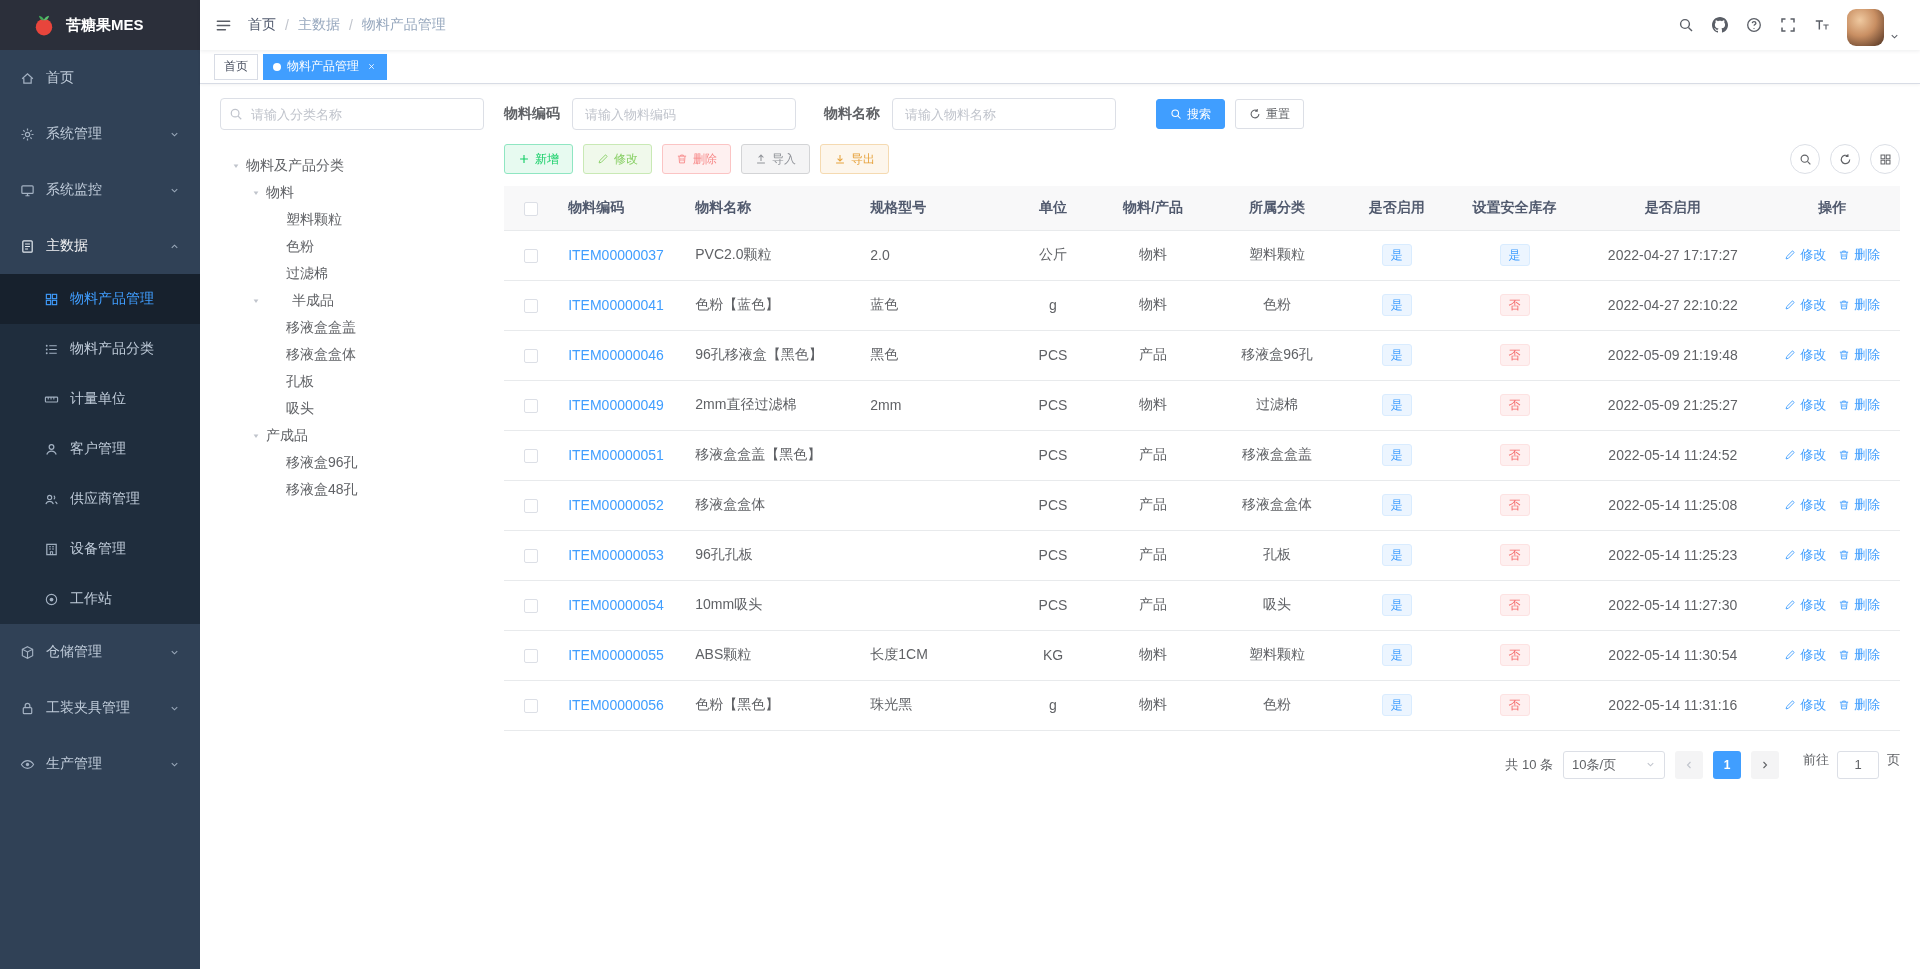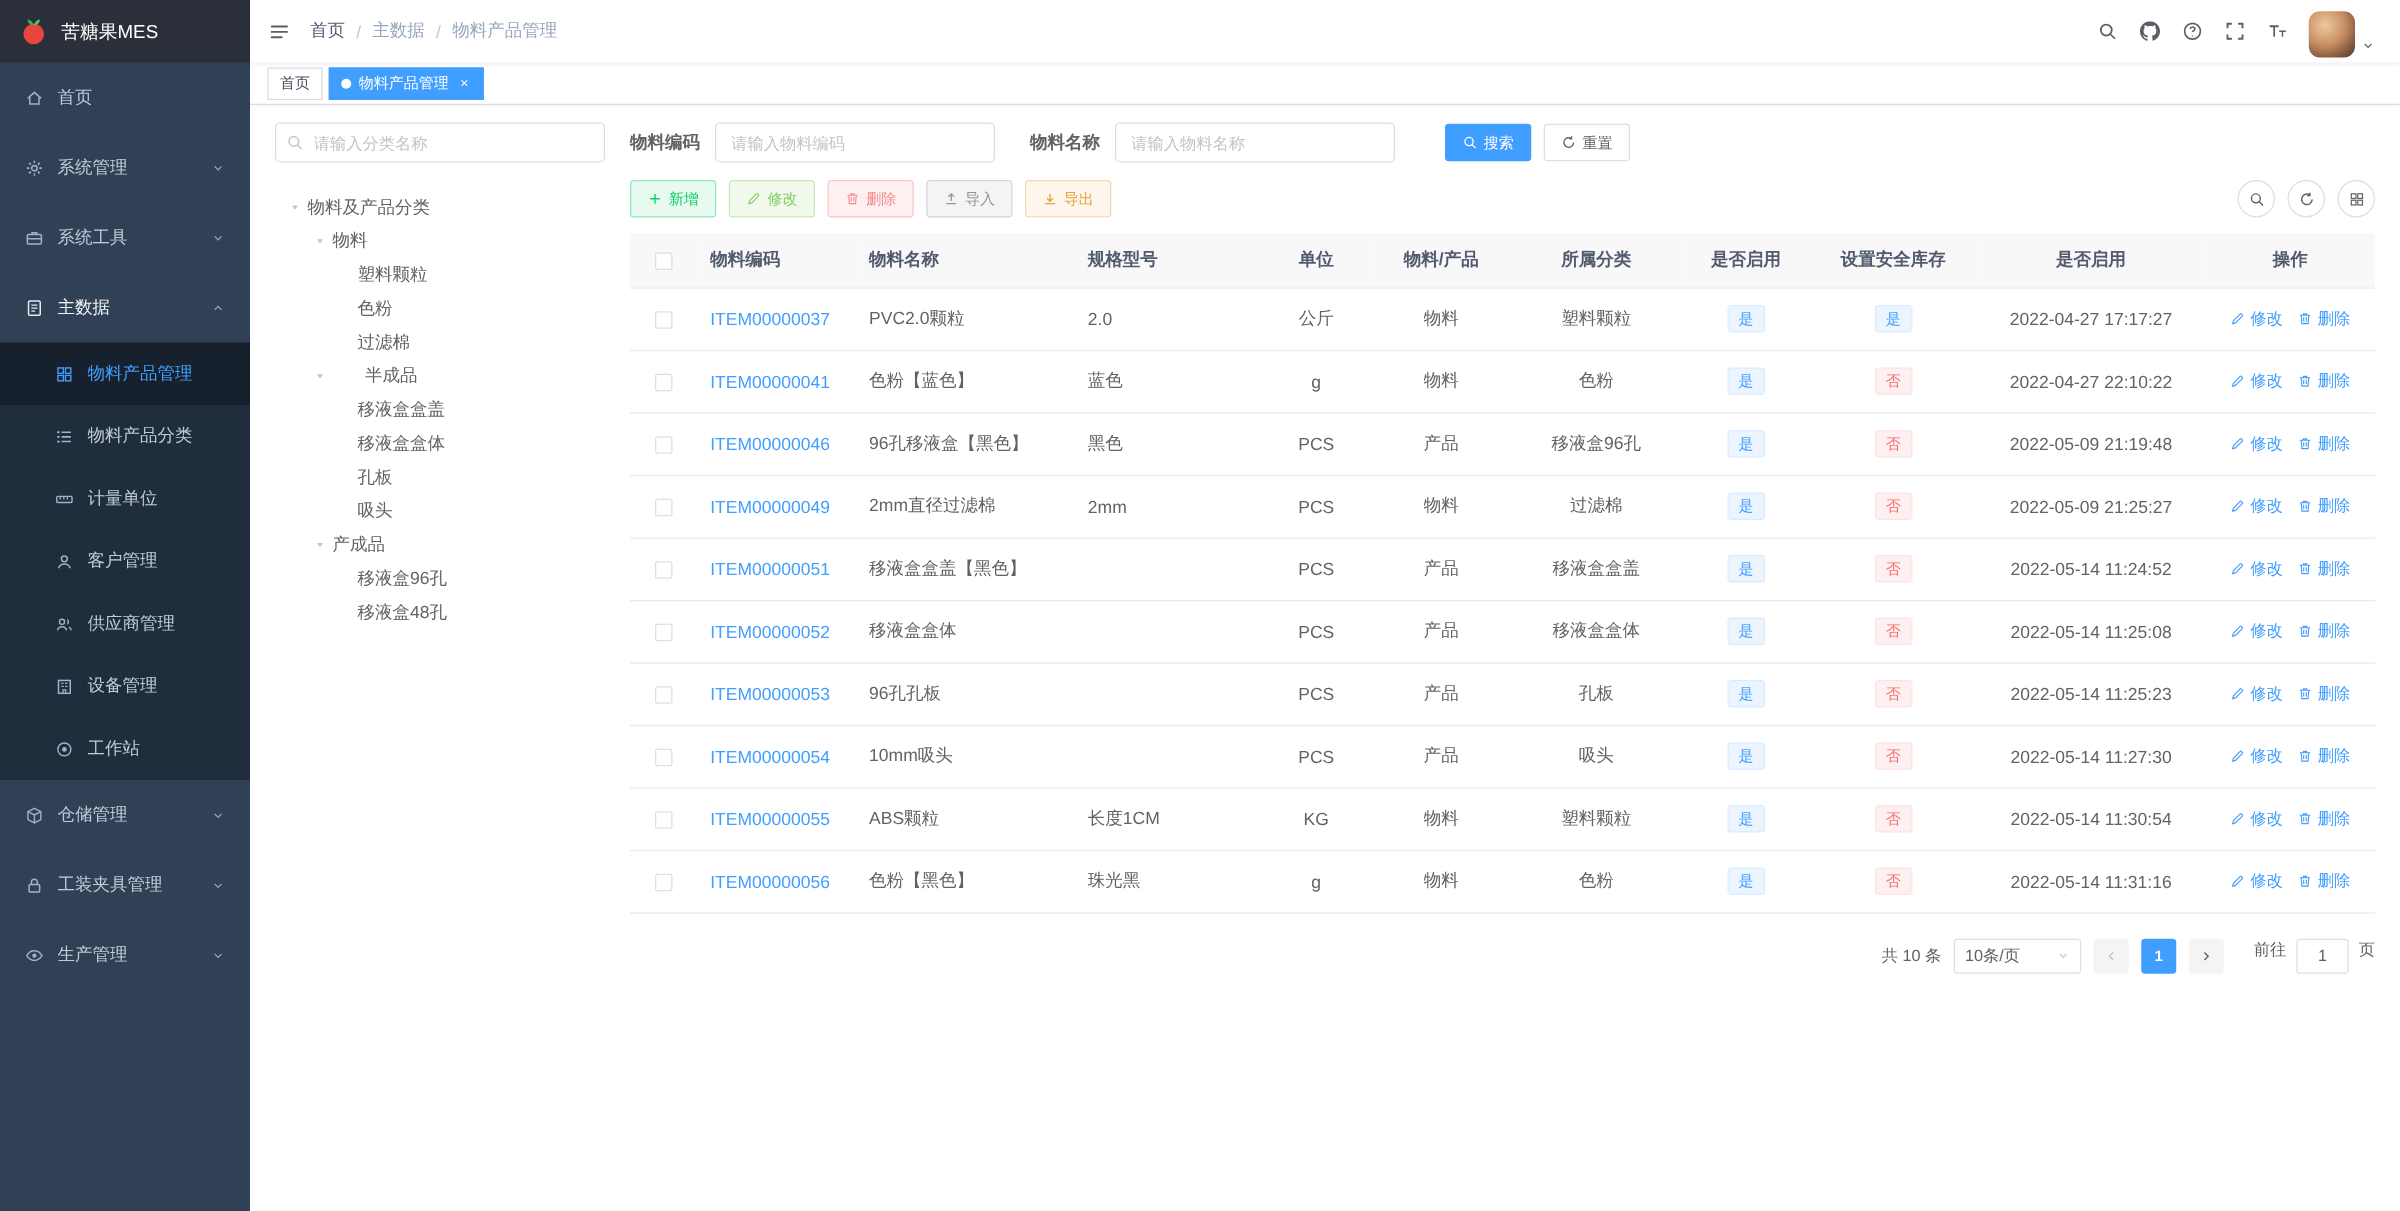--- a/index.html
+++ b/index.html
@@ -4,21 +4,21 @@
 <style>
   *{box-sizing:border-box;margin:0;padding:0}
   html,body{width:1920px;height:969px;overflow:hidden}
   body{font-family:"Liberation Sans","DejaVu Sans",sans-serif;font-size:14px;color:#303133;background:#fff}
   .icon{display:inline-flex;align-items:center;justify-content:center}
   .icon svg{width:1em;height:1em;display:block}
   .app{display:flex;width:100%;height:100%}
 
   
   .sidebar{width:200px;flex-shrink:0;background:#304156;display:flex;flex-direction:column;overflow:hidden}
-  .logo{height:50px;display:flex;align-items:center;gap:9px;padding:0 14px;background:#2b2f3a;color:#fff;font-weight:400;font-size:15px;cursor:pointer;flex-shrink:0}
+  .logo{height:50px;display:flex;align-items:center;gap:9px;padding:0 31px;background:#2b2f3a;color:#fff;font-weight:700;font-size:15px;cursor:pointer;flex-shrink:0}
   .logo-icon{font-size:26px}
   .menu{flex:1;overflow:hidden}
   .menu-item{height:56px;display:flex;align-items:center;padding:0 20px;color:#bfcbd9;font-size:14px;cursor:pointer;white-space:nowrap}
   .menu-item .mi-icon{font-size:15px;margin-right:11px;color:#a3b1c2;flex-shrink:0}
   .menu-item .mi-label{flex:1;overflow:hidden;text-overflow:ellipsis}
   .menu-item .arrow{font-size:11px;color:#9aa9ba}
   .menu-item .arrow.up svg{transform:rotate(180deg)}
   .menu-item.parent-active{color:#f4f4f5}
   .menu-item.parent-active .mi-icon{color:#e3e9ef}
   .submenu{background:#1f2d3d}
@@ -141,25 +141,25 @@
           <span class="mi-label">系统管理</span>
           <span class="icon arrow">
             <svg viewBox="0 0 16 16">
               <path d="M4 6l4 4 4-4" fill="none" stroke="currentColor" stroke-width="1.5"></path>
             </svg>
           </span>
         </div>
         <div class="menu-item">
           <span class="icon mi-icon">
             <svg viewBox="0 0 16 16">
-              <rect x="2" y="5" width="12" height="8" rx="1" fill="none" stroke="currentColor" stroke-width="1.3"></rect>
-              <path d="M6 5V3.4h4V5M2 8.6h12" stroke="currentColor" stroke-width="1.3" fill="none"></path>
-            </svg>
-          </span>
-          <span class="mi-label">系统工具</span>
+              <rect x="2" y="3" width="12" height="8" rx="1" fill="none" stroke="currentColor" stroke-width="1.3"></rect>
+              <path d="M5.8 13.6h4.4M8 11.2v2.4" stroke="currentColor" stroke-width="1.3"></path>
+            </svg>
+          </span>
+          <span class="mi-label">系统监控</span>
           <span class="icon arrow">
             <svg viewBox="0 0 16 16">
               <path d="M4 6l4 4 4-4" fill="none" stroke="currentColor" stroke-width="1.5"></path>
             </svg>
           </span>
         </div>
         <div class="menu-item parent-active">
           <span class="icon mi-icon">
             <svg viewBox="0 0 16 16">
               <rect x="3" y="2" width="10" height="12" rx="1" fill="none" stroke="currentColor" stroke-width="1.3"></rect>

